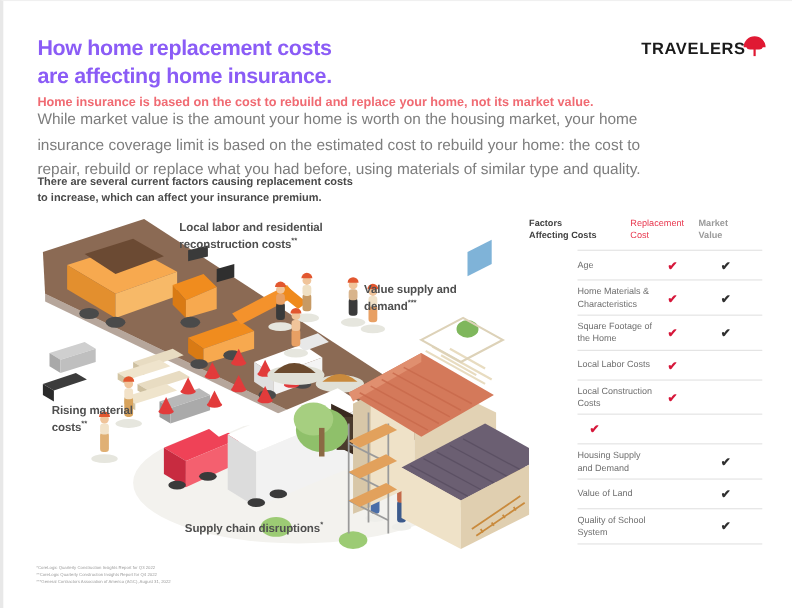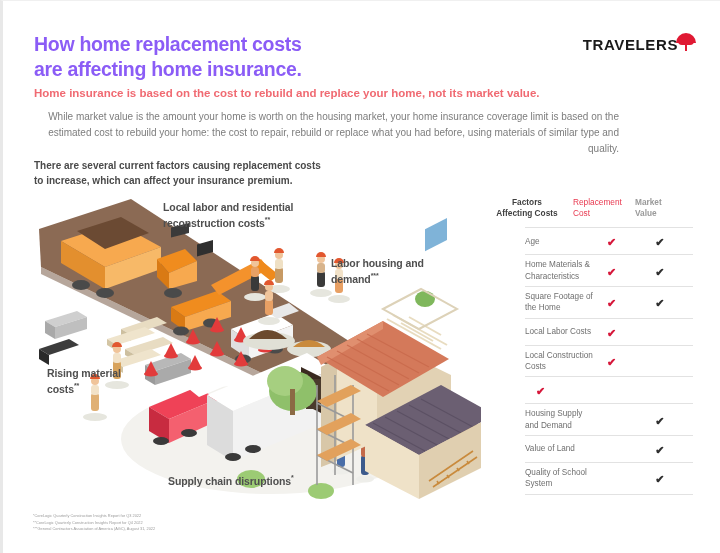--- a/index.html
+++ b/index.html
@@ -45,22 +45,22 @@
   }
   .umbrella .stick {
     position: absolute; left: 9px; top: 9px; width: 2px; height: 9px; background: #e01933;
   }
 
   .sub-red {
     position: absolute; left: 31px; top: 85px; width: 560px;
     font-size: 11.5px; font-weight: bold; color: #f06a72; line-height: 1.3;
   }
   .body-copy {
-    position: absolute; left: 31px; top: 108px; width: 585px;
-    font-size: 10px; color: #7d7d7d; line-height: 1.62; text-align: right;
+    position: absolute; left: 31px; top: 96px; width: 585px;
+    font-size: 14px; color: #7d7d7d; line-height: 1.62;
   }
   .body-bold {
     position: absolute; left: 31px; top: 157px; width: 360px;
     font-size: 10px; font-weight: bold; color: #4a4a4a; line-height: 1.52;
   }
 
   
   .illus { position: absolute; left: 18px; top: 188px; width: 460px; height: 320px; }
   .illus svg { display: block; }
 
@@ -71,21 +71,21 @@
   .illus-label sup { font-size: 7px; vertical-align: super; }
   .lbl-local  { left: 160px; top: 200px; width: 160px; }
   .lbl-labor  { left: 328px; top: 256px; width: 120px; }
   .lbl-rising { left: 44px;  top: 366px; width: 90px; }
   .lbl-supply { left: 165px; top: 472px; width: 150px; }
 
   
   .tbl { position: absolute; left: 478px; top: 196px; width: 212px; }
   .tbl-head { display: flex; padding-bottom: 8px; }
   .tbl-head .c0 {
-    width: 92px; font-size: 8.3px; font-weight: bold; color: #3f3f3f; line-height: 1.35; text-align: center;
+    width: 92px; font-size: 8.3px; font-weight: bold; color: #3f3f3f; line-height: 1.35;
   }
   .tbl-head .c1 {
     width: 62px; font-size: 8.3px; font-weight: normal; color: #e8384f; line-height: 1.35;
   }
   .tbl-head .c2 {
     width: 58px; font-size: 8.3px; font-weight: bold; color: #9a9a9a; line-height: 1.35;
   }
   .row {
     display: flex; align-items: center; min-height: 27px;
     border-top: 1px solid #e2e2e2;
@@ -385,21 +385,21 @@
           <line x1="446" y1="272" x2="448" y2="275"></line>
         </g>
       </g>
     </svg>
   </div>
 
   <div class="illus-label lbl-local">
     <span>Local labor and residential reconstruction costs</span><sup>**</sup>
   </div>
   <div class="illus-label lbl-labor">
-    <span>Labor housing and demand</span><sup>***</sup>
+    <span>Value supply and demand</span><sup>***</sup>
   </div>
   <div class="illus-label lbl-rising">
     <span>Rising material costs</span><sup>**</sup>
   </div>
   <div class="illus-label lbl-supply">
     <span>Supply chain disruptions</span><sup>*</sup>
   </div>
 
   <div class="tbl">
     <div class="tbl-head">

